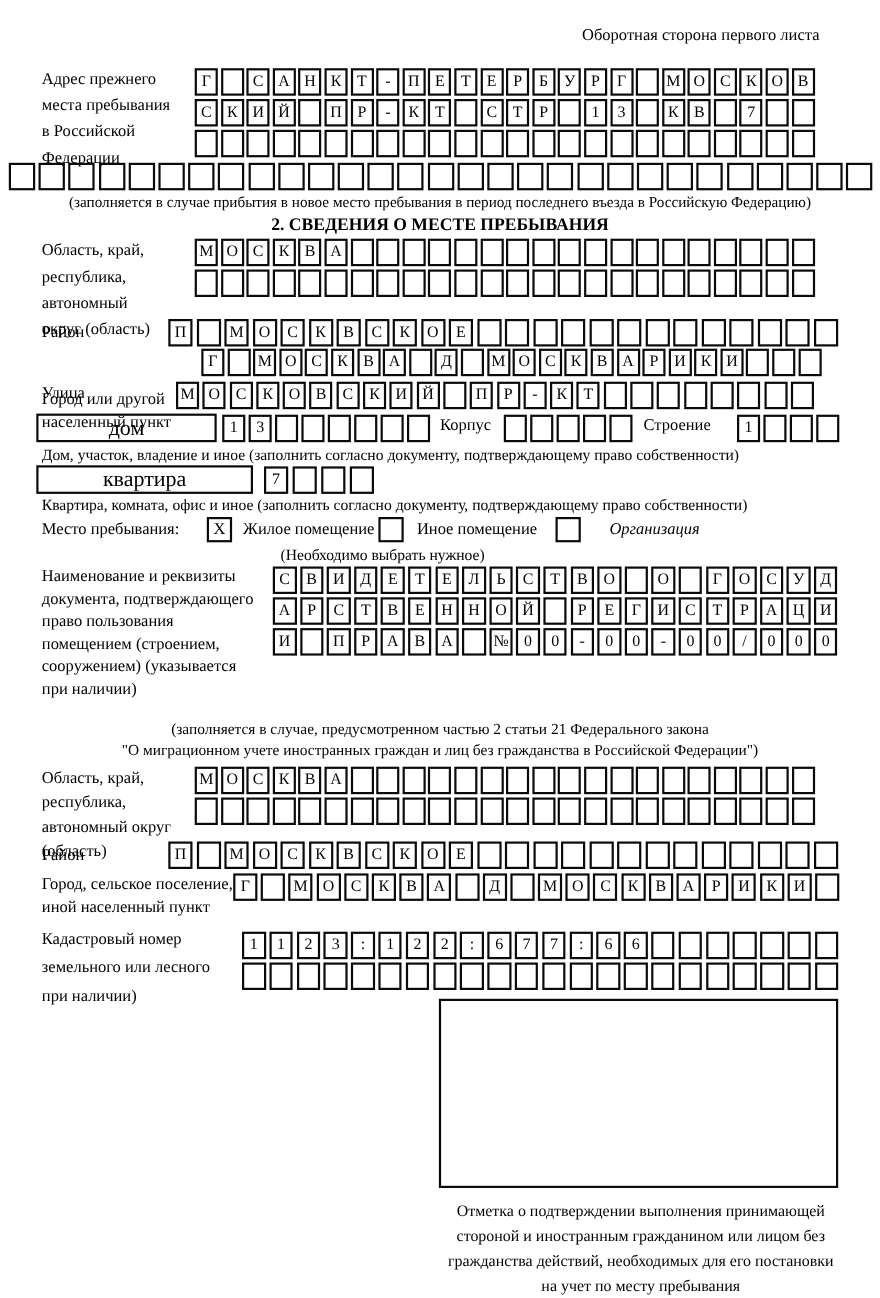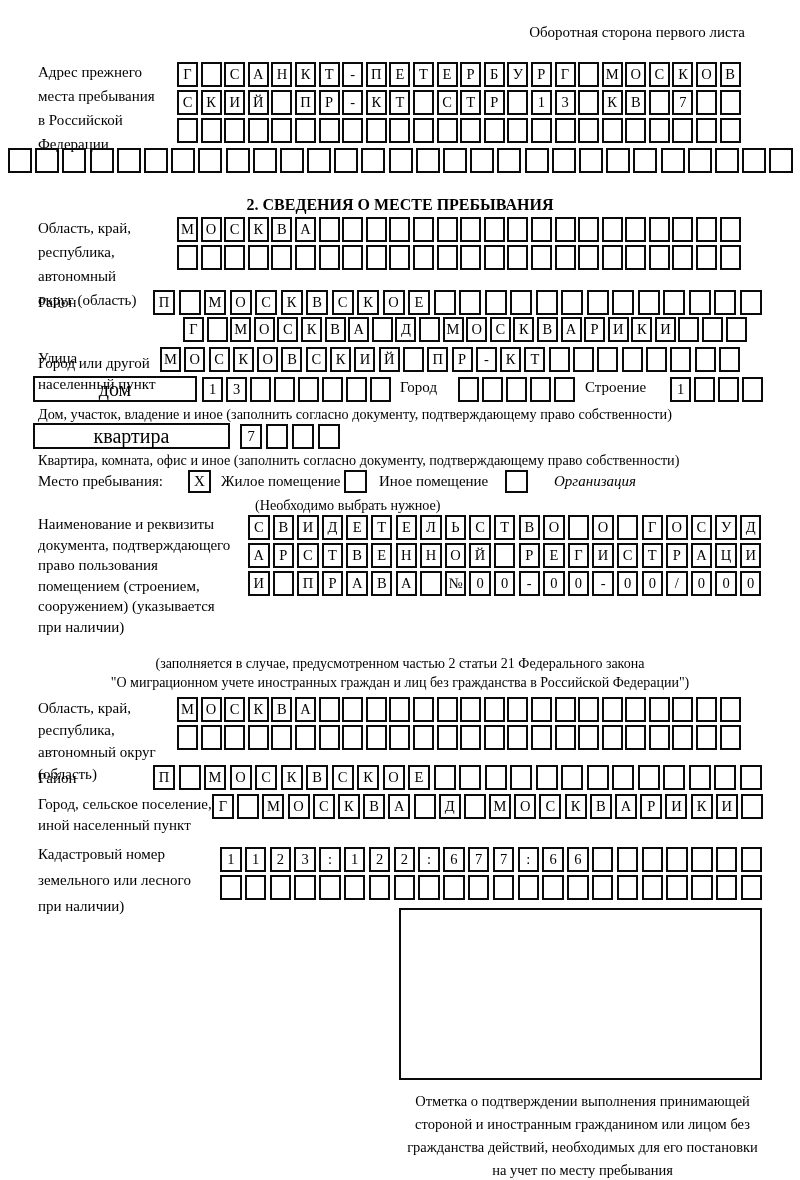--- a/index.html
+++ b/index.html
@@ -168,20 +168,21 @@
       <span class="cell"></span>
       <span class="cell"></span>
       <span class="cell"></span>
       <span class="cell"></span>
       <span class="cell"></span>
       <span class="cell"></span>
       <span class="cell"></span>
       <span class="cell"></span>
     </div>
 
+  <div class="abs caption" style="top:176px;">(заполняется в случае прибытия в новое место пребывания в период последнего въезда в Российскую Федерацию)</div>
 
   <div class="abs sec-title" style="top:196px;">2. СВЕДЕНИЯ О МЕСТЕ ПРЕБЫВАНИЯ</div>
 
   <div class="abs" style="left:38px;top:216px;">
     <div class="lbl lbl-line" style="line-height:24px;">Область, край,</div>
     <div class="lbl lbl-line" style="line-height:24px;">республика,</div>
     <div class="lbl lbl-line" style="line-height:24px;">автономный</div>
     <div class="lbl lbl-line" style="line-height:24px;">округ (область)</div>
   </div>
   <div class="abs cells r24a" style="left:177px;top:217px;">
@@ -328,21 +329,21 @@
   <div class="abs cells rdom" style="left:202px;top:377px;">
       <span class="cell">1</span>
       <span class="cell">3</span>
       <span class="cell"></span>
       <span class="cell"></span>
       <span class="cell"></span>
       <span class="cell"></span>
       <span class="cell"></span>
       <span class="cell"></span>
     </div>
-  <div class="abs lbl" style="left:400px;top:379px;">Город</div>
+  <div class="abs lbl" style="left:400px;top:379px;">Корпус</div>
   <div class="abs cells rdom" style="left:458px;top:377px;">
       <span class="cell"></span>
       <span class="cell"></span>
       <span class="cell"></span>
       <span class="cell"></span>
       <span class="cell"></span>
     </div>
   <div class="abs lbl" style="left:585px;top:379px;">Строение</div>
   <div class="abs cells rdom" style="left:670px;top:377px;">
       <span class="cell">1</span>

